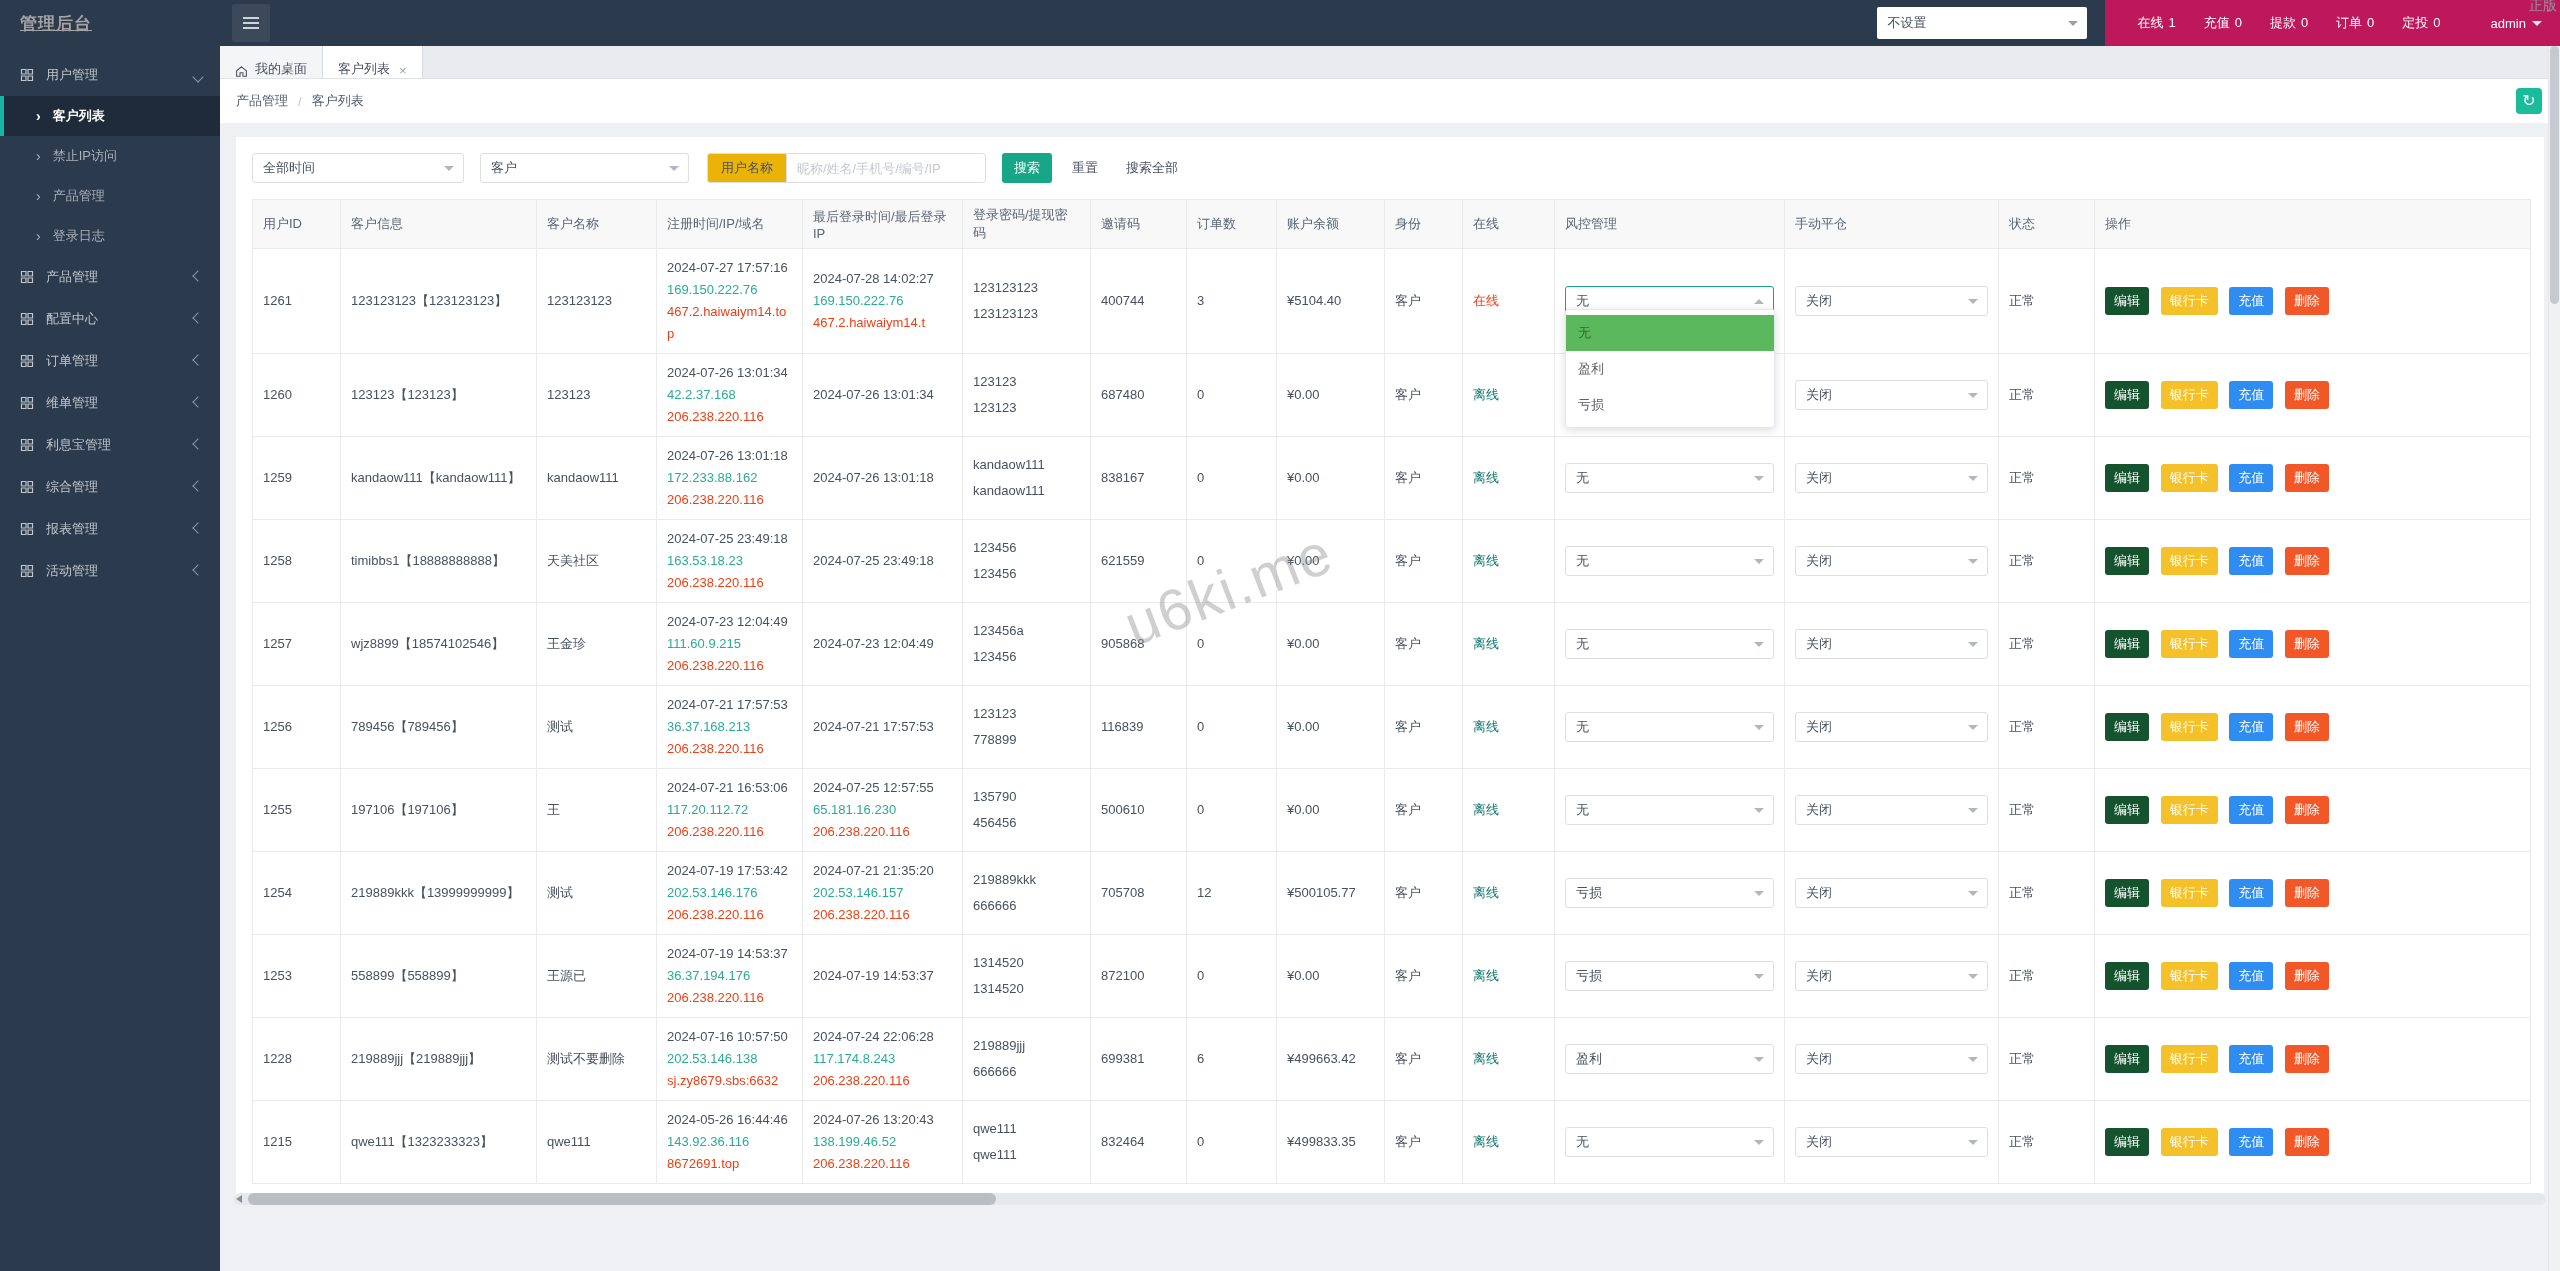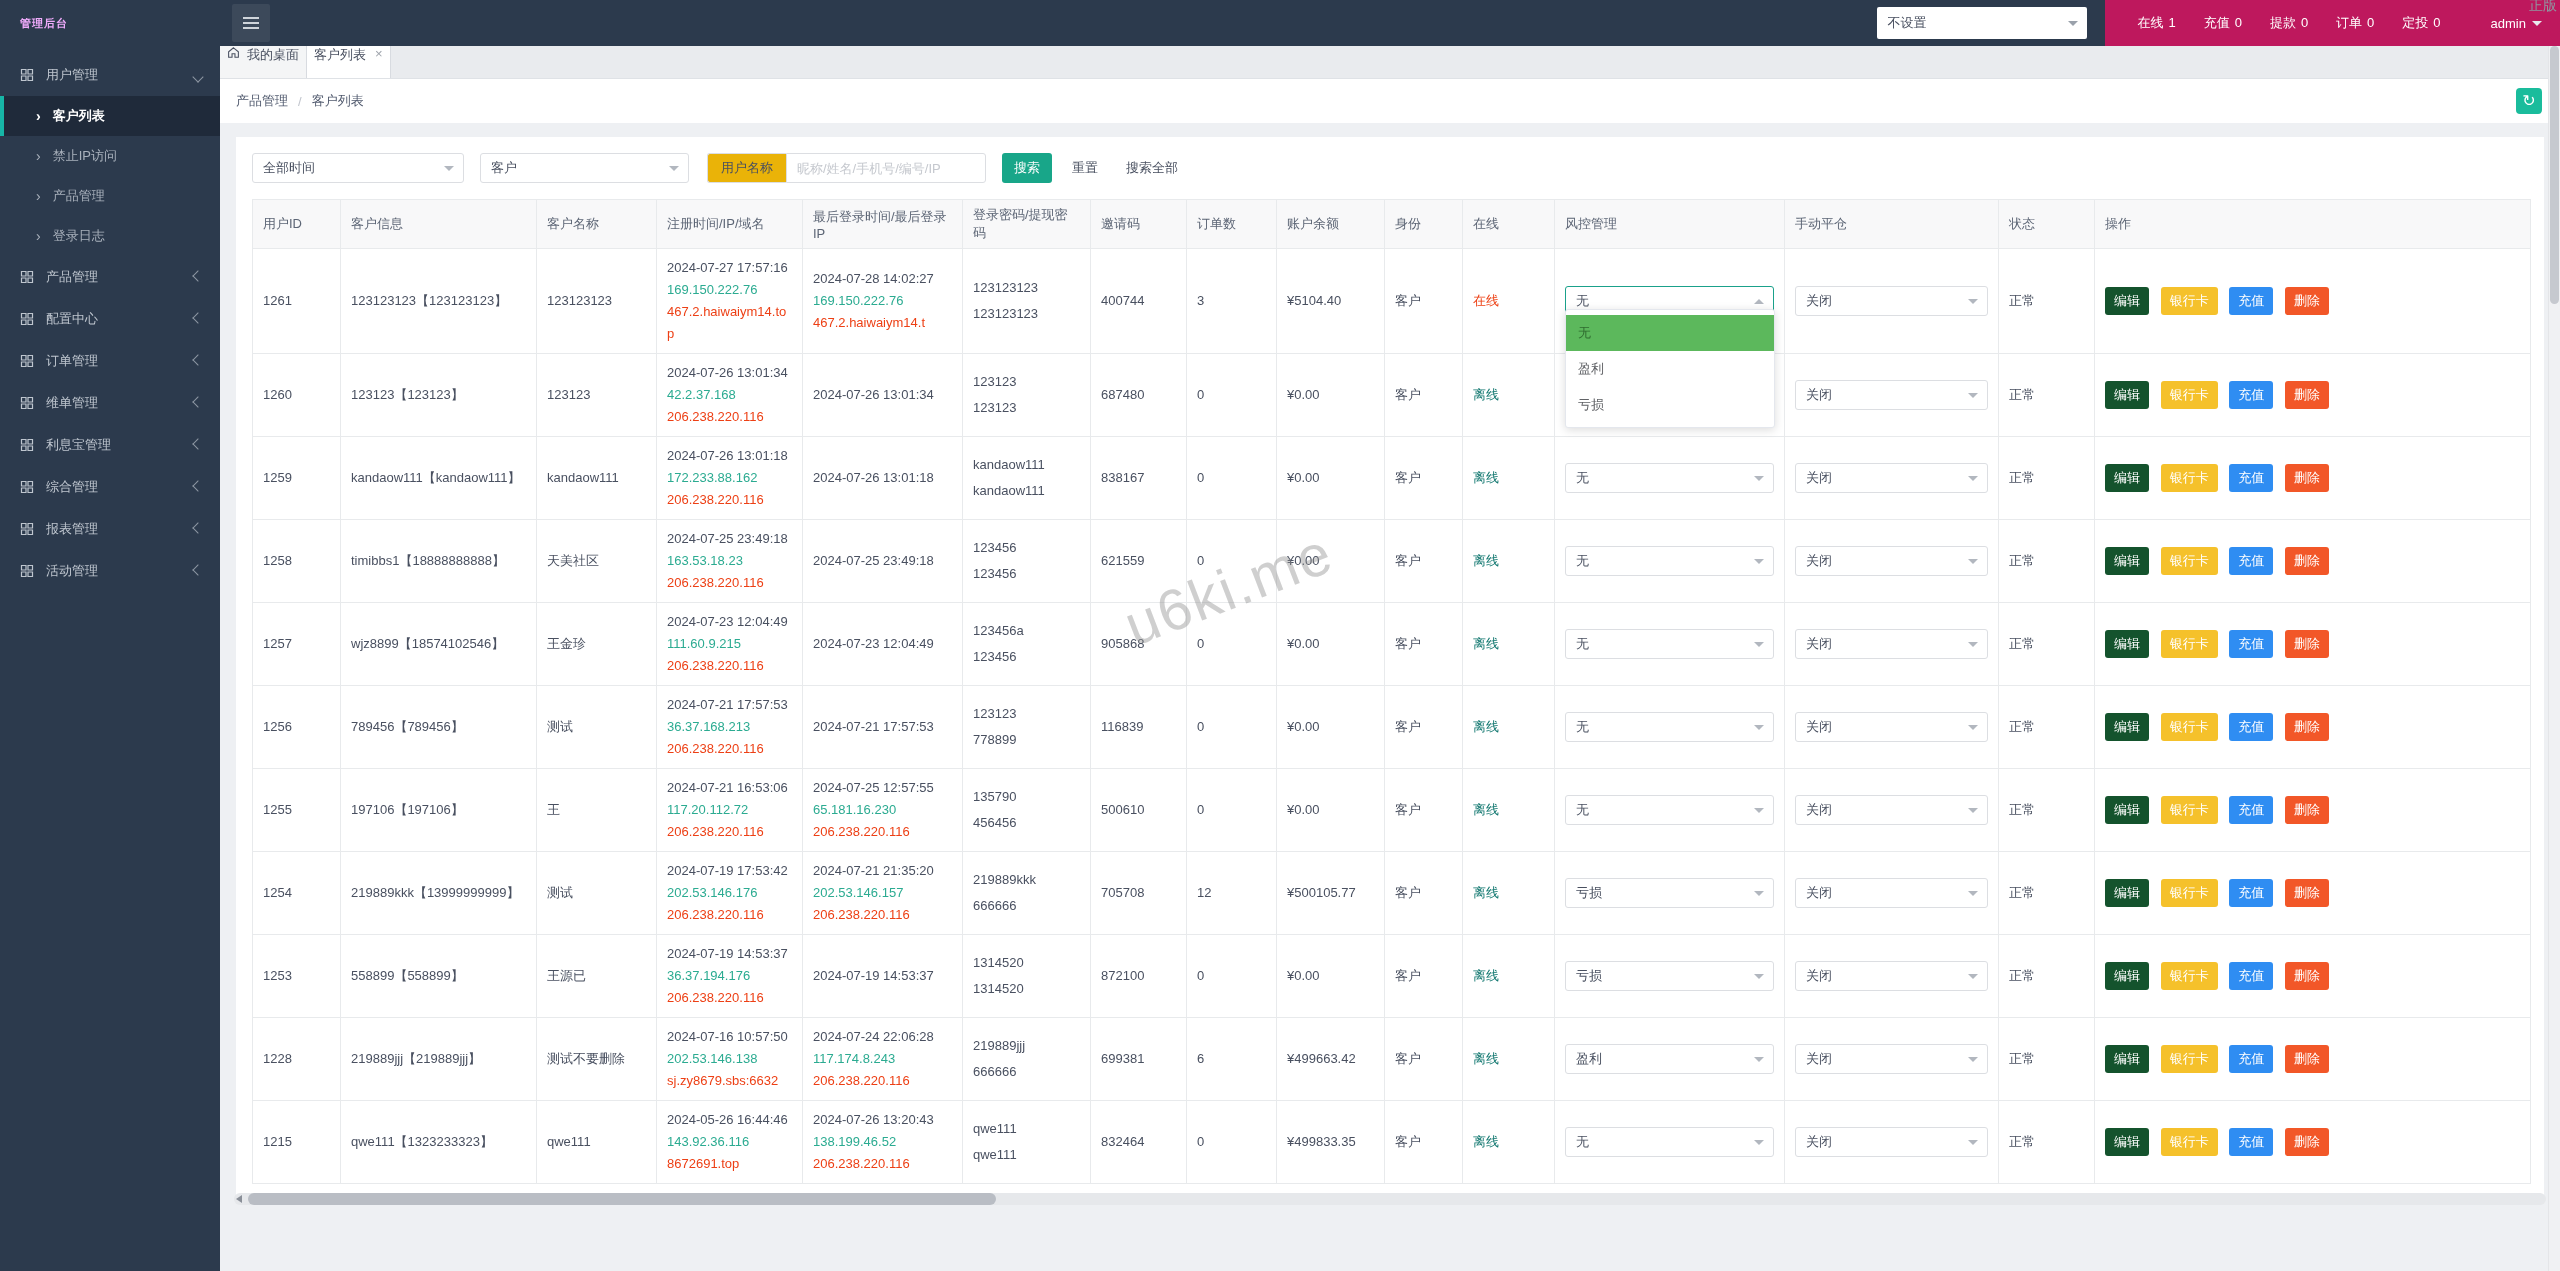--- a/index.html
+++ b/index.html
@@ -2,21 +2,21 @@
 <html><head>
 <meta charset="utf-8">
 <style>
   * { margin:0; padding:0; box-sizing:border-box; }
   html,body { width:2560px; height:1271px; }
   body { font-family:"Liberation Sans","DejaVu Sans",sans-serif; font-size:13px; color:#495060; }
   .app { position:relative; width:2560px; height:1271px; overflow:hidden; background:#eef0f3; }
 
   
   .header { position:absolute; top:0; left:0; right:0; height:46px; background:#2c3a4d; display:flex; align-items:center; z-index:20; }
-  .brand { width:220px; padding-left:20px; font-size:11px; font-weight:bold; color:#f0abfc; letter-spacing:1px; flex:none; }
+  .brand { width:220px; padding-left:20px; font-size:17px; font-weight:bold; color:#a3a3a3; letter-spacing:1px; flex:none;text-decoration:underline; }
   .hamburger { width:38px; height:38px; margin-left:12px; border:none; background:rgba(255,255,255,.08); border-radius:2px; cursor:pointer; display:flex; align-items:center; justify-content:center; flex:none; }
   .hamburger-bars { display:block; width:16px; height:2px; background:#cfd4da; box-shadow:0 5px 0 #cfd4da, 0 -5px 0 #cfd4da; }
   .header-spacer { flex:1; }
   .preset-select { width:210px; height:32px; background:#fff; border-radius:2px; margin-right:18px; position:relative; padding:0 26px 0 10px; line-height:32px; color:#495060; cursor:pointer; flex:none; }
   .stats-zone { height:46px; display:flex; align-items:center; background:#be185d; padding:0 18px; flex:none; }
   .stat { color:#fff; margin:0 14px; cursor:pointer; white-space:nowrap; }
   .stat-value { margin-left:5px; }
   .admin-menu { color:#fff; margin-left:18px; cursor:pointer; white-space:nowrap; display:flex; align-items:center; }
   .caret-down { display:inline-block; width:0; height:0; border-left:5px solid transparent; border-right:5px solid transparent; border-top:5px solid #9aa1ab; }
   .admin-menu .caret-down { border-top-color:#e8eaee; margin-left:6px; }
@@ -37,21 +37,21 @@
   .side-item .chev { display:none; width:8px; height:8px; border-left:1px solid #8e97a3; border-bottom:1px solid #8e97a3; transform:rotate(45deg); margin-top:-3px; }
   .side-item.parent .chev { display:inline-block; }
   .side-item.parent.expanded .chev { transform:rotate(-45deg); margin-top:3px; }
   .side-item.active { background:#1f2a3a; color:#fff; font-weight:bold; }
   .side-item.active::before { content:""; position:absolute; left:0; top:0; bottom:0; width:4px; background:#17b6a7; }
 
   
   .main { position:absolute; top:46px; left:220px; right:0; bottom:0; background:#eef0f3; }
 
   .tabbar { height:33px; background:#e9ebee; display:flex; align-items:stretch; border-bottom:1px solid #dfe2e6; }
-  .tab { display:flex; align-items:flex-start; padding:0 7px; background:#f4f5f6; border-right:1px solid #d8dbe0; color:#495060; cursor:pointer; }
+  .tab { display:flex; align-items:flex-end; padding:0 15px; background:#f4f5f6; border-right:1px solid #d8dbe0; color:#495060; cursor:pointer; }
   .tab.active { background:#fff; }
   .tab .home-icon { display:none; margin-right:7px; line-height:0; color:#495060; }
   .tab.has-home .home-icon { display:inline-block; }
   .tab .tab-close { display:none; margin-left:9px; color:#9ea3ab; font-size:13px; }
   .tab.closable .tab-close { display:inline; }
 
   .breadcrumb-bar { height:44px; background:#fff; display:flex; align-items:center; padding:0 16px; position:relative; }
   .crumb { color:#515a6e; cursor:pointer; }
   .crumb-sep { margin:0 10px; color:#c0c4cc; }
   .refresh-btn { position:absolute; right:18px; top:9px; width:26px; height:26px; background:#1abc9c; border:none; border-radius:4px; color:#fff; cursor:pointer; }

